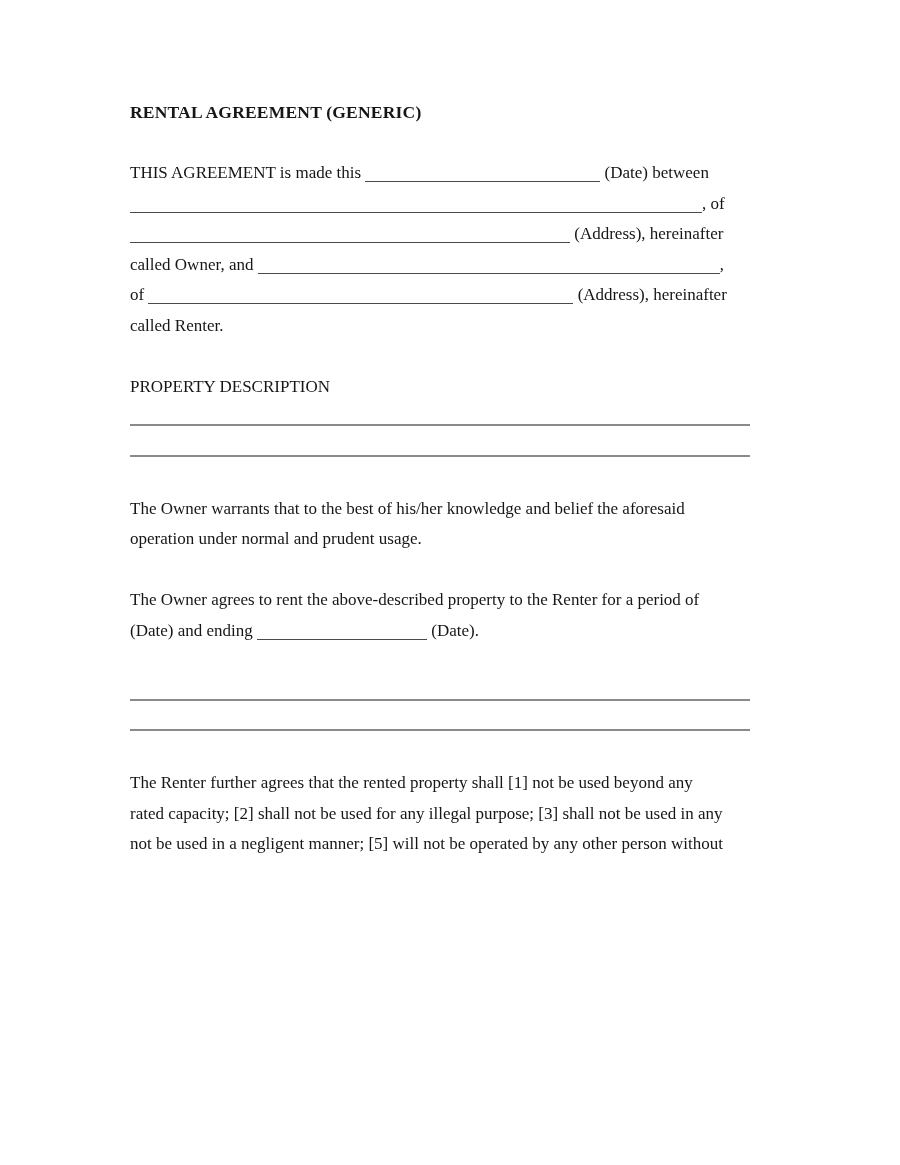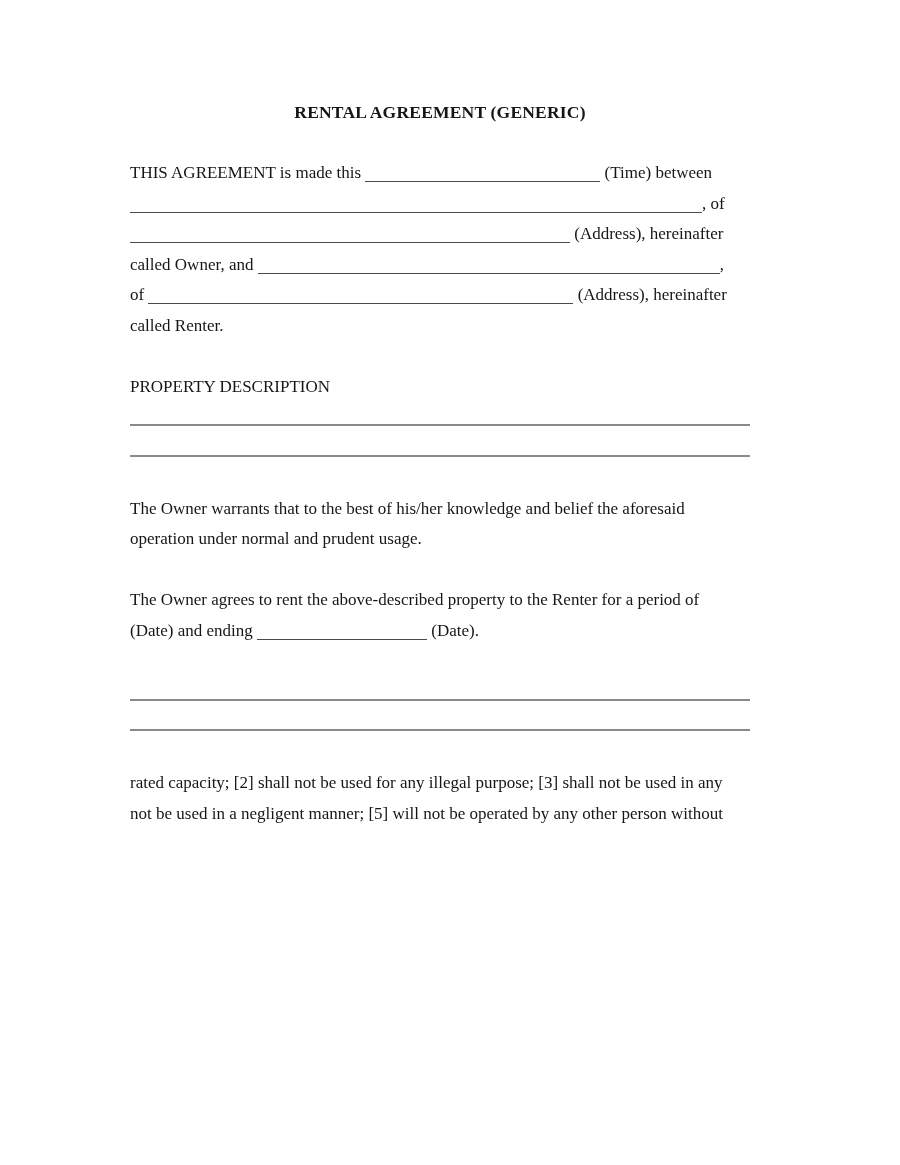--- a/index.html
+++ b/index.html
@@ -15,21 +15,20 @@
     width:900px;
   }
   .line {
     height:30.5px;
     line-height:30.5px;
     white-space:nowrap;
     overflow:hidden;
   }
   .block { margin-bottom:30.5px; }
   .title-line {
-    text-align:center;
     font-weight:bold;
     font-size:17.5px;
     letter-spacing:0.2px;
   }
   .blank {
     display:inline-block;
     height:1px;
     border-bottom:1.6px solid #4a4a4a;
     vertical-align:-4px;
   }
@@ -41,21 +40,21 @@
 </head>
 <body>
 
 <div class="doc">
 
   <div class="block">
     <div class="line title-line">RENTAL AGREEMENT (GENERIC)</div>
   </div>
 
   <div class="block">
-    <div class="line"><span>THIS AGREEMENT is made this </span><span class="blank" style="width:235px"></span><span> (Time) between</span></div>
+    <div class="line"><span>THIS AGREEMENT is made this </span><span class="blank" style="width:235px"></span><span> (Date) between</span></div>
     <div class="line"><span class="blank" style="width:572px"></span><span>, of</span></div>
     <div class="line"><span class="blank" style="width:440px"></span><span> (Address), hereinafter</span></div>
     <div class="line"><span>called Owner, and </span><span class="blank" style="width:462px"></span><span>,</span></div>
     <div class="line"><span>of </span><span class="blank" style="width:425px"></span><span> (Address), hereinafter</span></div>
     <div class="line">called Renter.</div>
   </div>
 
   <div class="block">
     <div class="line">PROPERTY DESCRIPTION</div>
     <div class="line"><span class="blank rule"></span></div>
@@ -71,17 +70,18 @@
     <div class="line">The Owner agrees to rent the above-described property to the Renter for a period of</div>
     <div class="line"><span>(Date) and ending </span><span class="blank" style="width:170px"></span><span> (Date).</span></div>
   </div>
 
   <div class="block">
     <div class="line"><span class="blank rule"></span></div>
     <div class="line"><span class="blank rule"></span></div>
   </div>
 
   <div class="block">
+    <div class="line">The Renter further agrees that the rented property shall [1] not be used beyond any</div>
     <div class="line">rated capacity; [2] shall not be used for any  illegal purpose; [3] shall not be used in any</div>
     <div class="line">not be used in a negligent manner; [5] will not be operated by any other person without</div>
   </div>
 
 </div>
 
 </body></html>

